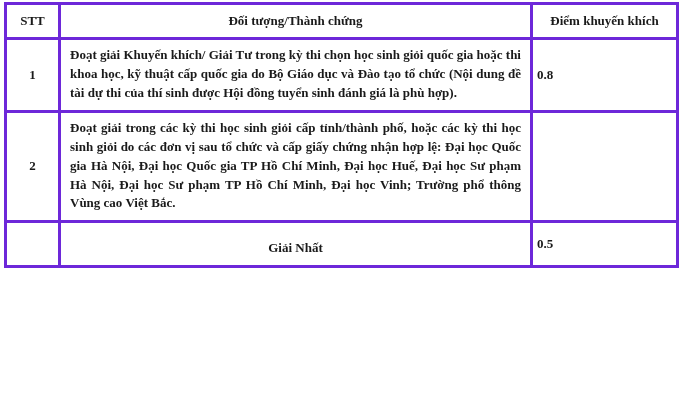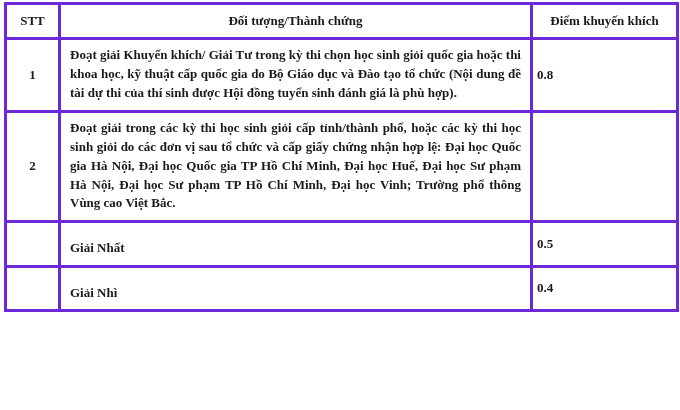--- a/index.html
+++ b/index.html
@@ -49,20 +49,21 @@
     padding: 4px 2px;
     font-size: 15px;
   }
   .cell-desc {
     text-align: justify;
     text-justify: inter-word;
     padding: 6px 9px 7px 9px;
     margin-left: 48px;
   }
   .cell-desc-center {
+    text-align: center;
     padding: 16px 9px 7px 9px;
   }
   .cell-point {
     padding: 4px 4px;
     font-size: 15px;
   }
   .row-tall .cell-desc { line-height: 1.45; }
   .empty-cell { padding: 0; }
 </style>
 </head>
@@ -91,20 +92,15 @@
       <tr class="row-tall">
         <td class="cell-stt">2</td>
         <td class="cell-desc">Đoạt giải trong các kỳ thi học sinh giỏi cấp tỉnh/thành phố, hoặc các kỳ thi học sinh giỏi do các đơn vị sau tổ chức và cấp giấy chứng nhận hợp lệ: Đại học Quốc gia Hà Nội, Đại học Quốc gia TP Hồ Chí Minh, Đại học Huế, Đại học Sư phạm Hà Nội, Đại học Sư phạm TP Hồ Chí Minh, Đại học Vinh; Trường phổ thông Vùng cao Việt Bắc.</td>
         <td class="cell-point empty-cell"></td>
       </tr>
       <tr>
         <td class="cell-stt empty-cell"></td>
         <td class="cell-desc-center">Giải Nhất</td>
         <td class="cell-point">0.5</td>
       </tr>
-      <tr>
-        <td class="cell-stt empty-cell"></td>
-        <td class="cell-desc-center">Giải Nhì</td>
-        <td class="cell-point">0.4</td>
-      </tr>
     </tbody>
   </table>
 </div>
 
 </body></html>

